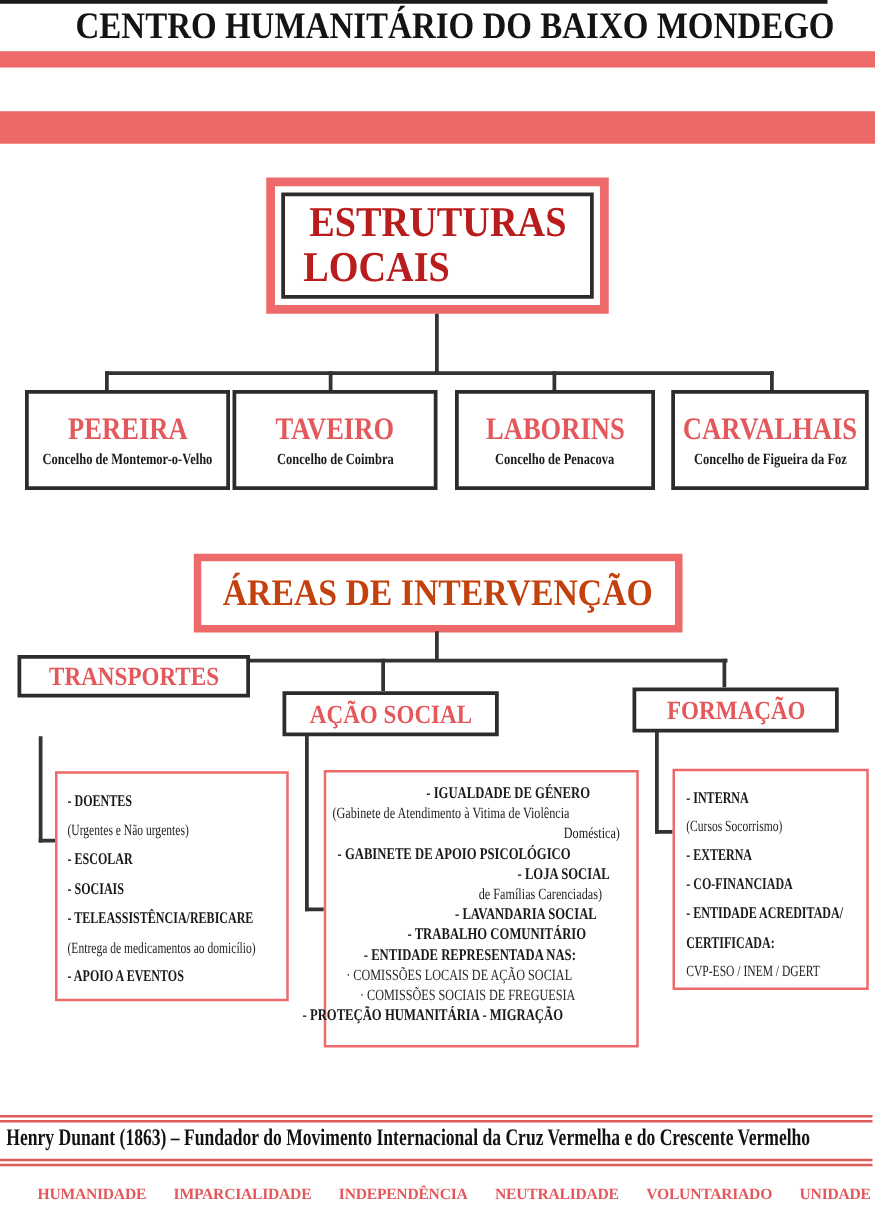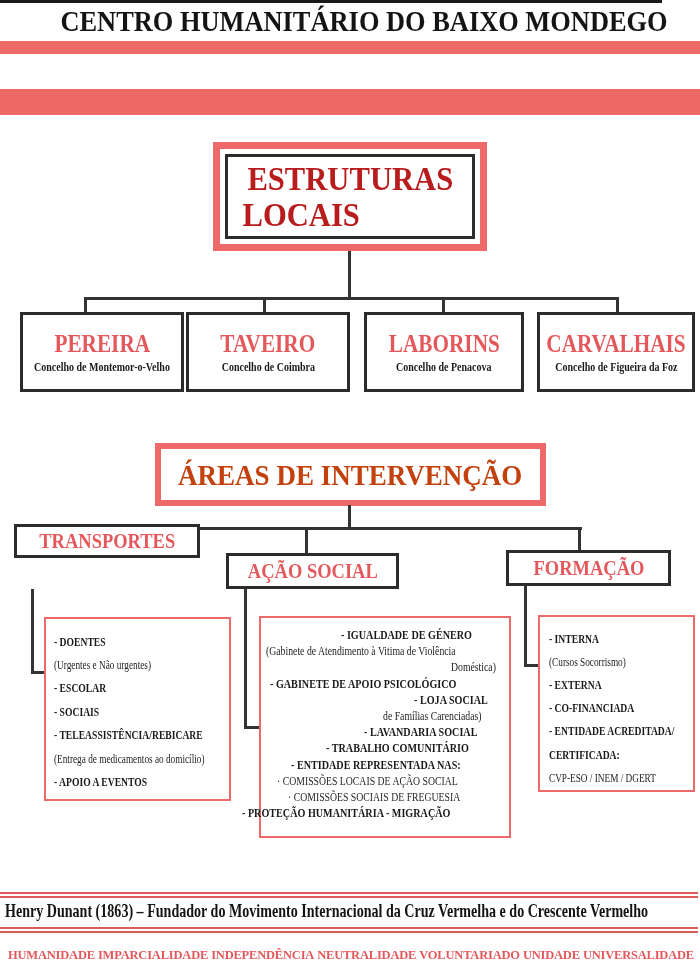--- a/index.html
+++ b/index.html
@@ -60,21 +60,21 @@
   .list-f{left:538px;top:615px;width:157px;height:177px;padding:9px 0 0 9px;}
   .list-f .li{height:23.2px;}
   .list-f .lt{transform:scaleX(0.74);}
 
   
   .rule2{position:absolute;left:0;width:698px;height:2px;
          border-top:2px solid #dc5a57;border-bottom:2px solid #dc5a57;}
   .quote{position:absolute;left:5px;top:900px;font-size:19px;font-weight:bold;color:#131313;}
   .quote .cx{transform:scaleX(0.74);transform-origin:0 50%;}
   .principles{position:absolute;left:8px;top:948px;width:686px;display:flex;justify-content:space-between;}
-  .principle{font-size:12.5px;font-weight:bold;color:#e4585c;letter-spacing:-0.2px;white-space:nowrap;}
+  .principle{font-size:12.5px;font-weight:bold;color:#e4585c;letter-spacing:-0.2px;white-space:nowrap;margin-left:22px;}
 </style>
 </head>
 <body>
 
 <div class="page">
 
   <div class="top-bar"></div>
   <div class="page-title"><span class="cx">CENTRO HUMANITÁRIO DO BAIXO MONDEGO</span></div>
   <div class="stripe1"></div>
   <div class="stripe2"></div>

